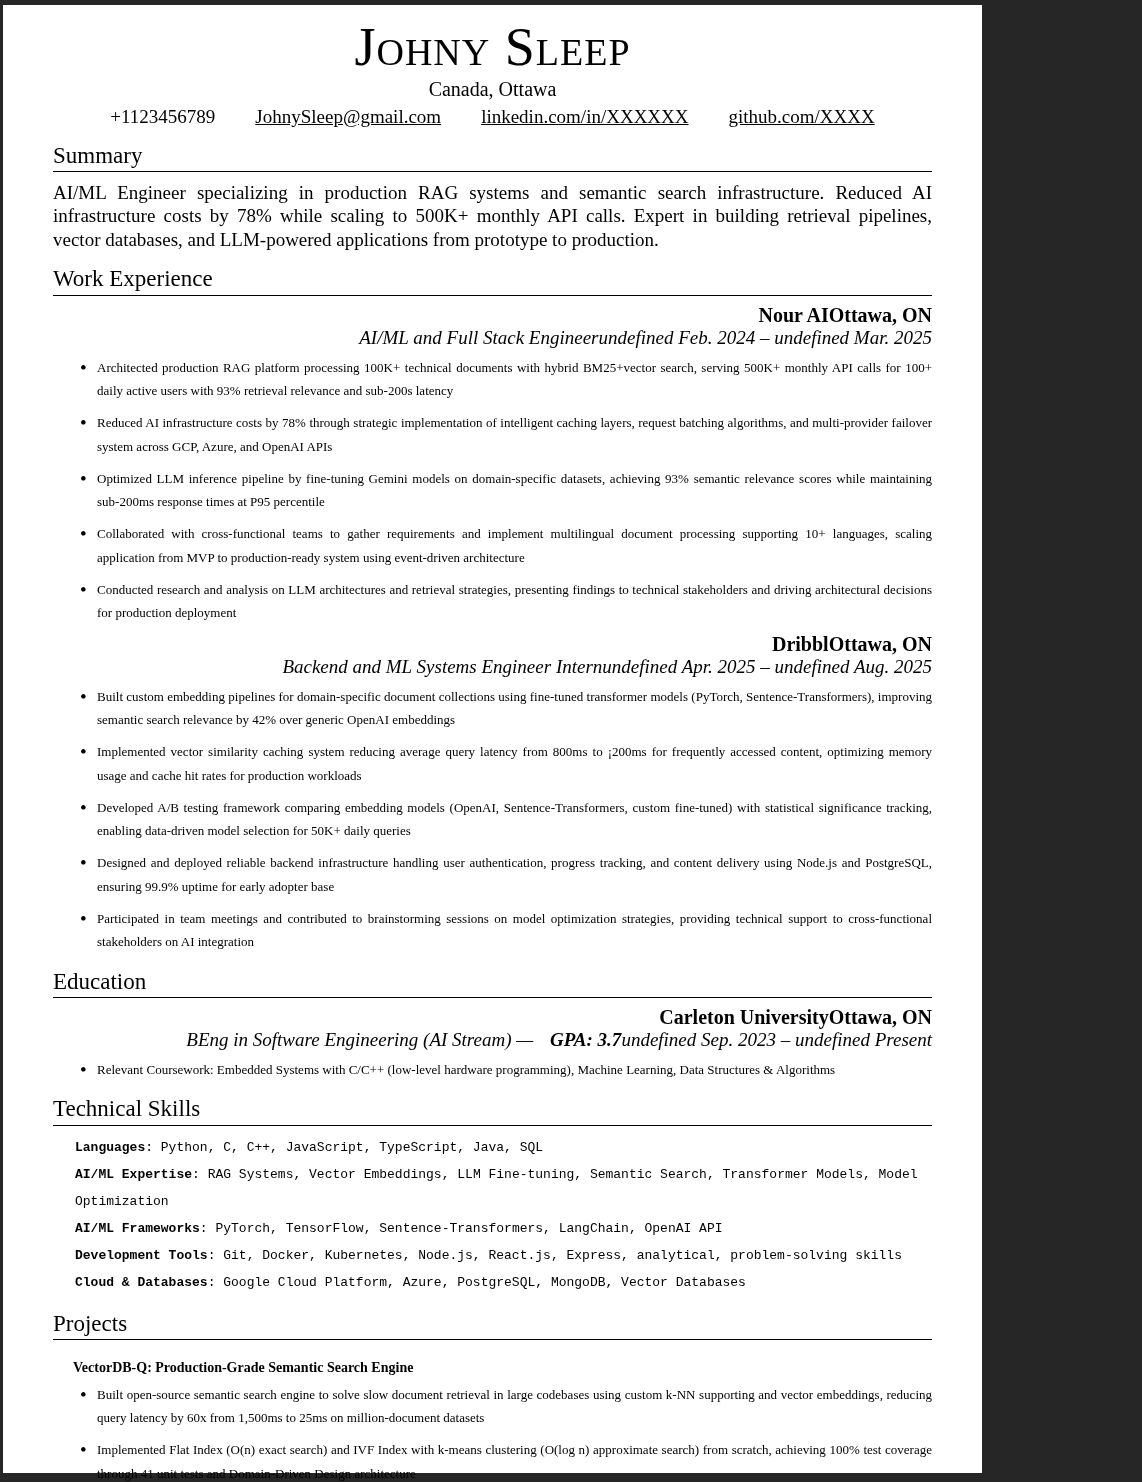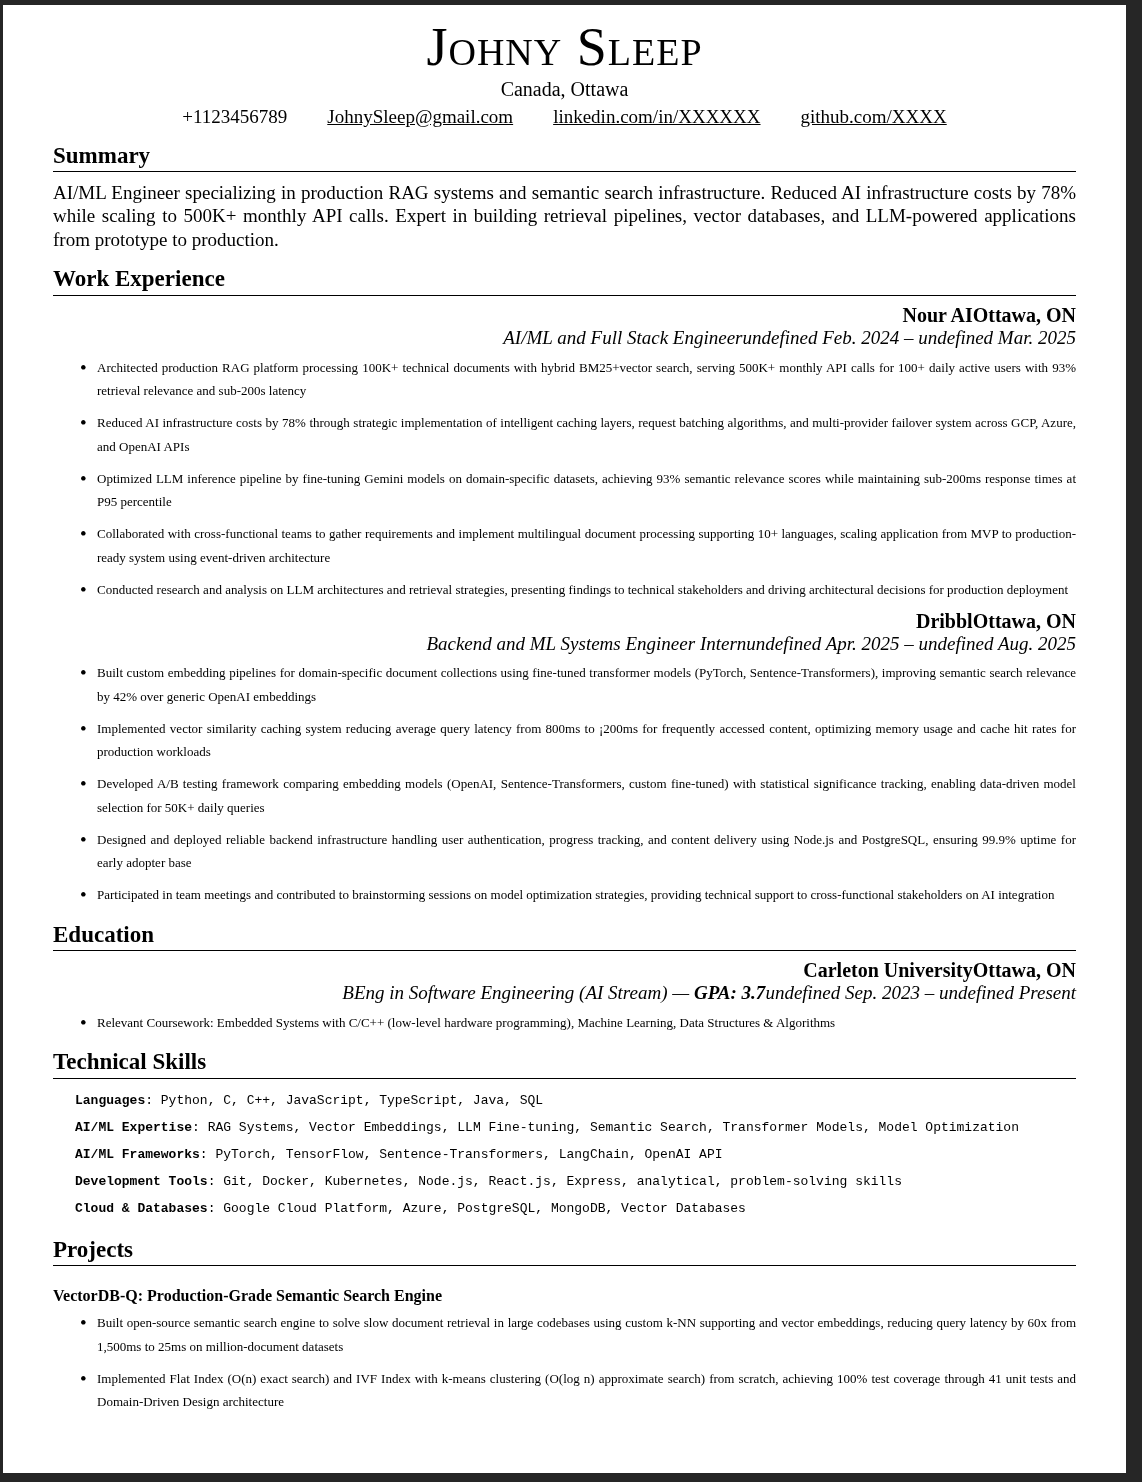--- a/index.html
+++ b/index.html
@@ -8,21 +8,21 @@
     width: 1142px; height: 1482px;
     background: #262626;
     font-family: "Liberation Serif", serif;
     color: #000;
     position: relative;
     overflow: hidden;
   }
   .page {
     position: absolute;
     top: 5px; left: 3px;
-    width: 1123px; height: 1468px;
+    width: 979px; height: 1468px;
     background: #ffffff;
     padding: 6px 50px 0 50px;
   }
   
   .hdr { text-align: center; }
   .hdr-name {
     font-size: 54px;
     font-weight: normal;
     font-variant: small-caps;
     letter-spacing: 1px;
@@ -35,39 +35,39 @@
     margin-top: 5px;
     display: flex;
     justify-content: center;
     gap: 40px;
   }
   .hdr-contact a { color: #000; text-decoration: underline; cursor: pointer; }
   .hdr-contact .plain { text-decoration: none; }
   
   h2.sec {
     font-size: 23px;
-    font-weight: bold;
+    font-weight: normal;
     margin: 15px 0 0 0;
     padding-bottom: 3px;
     border-bottom: 1.6px solid #000;
     line-height: 1.1;
   }
   .summary-text {
     font-size: 19px;
     line-height: 23.5px;
     margin: 9px 0 0 0;
     text-align: justify;
   }
   .entry { margin-top: 8px; }
   .row { display: flex; justify-content: flex-end; align-items: baseline; }
   .company, .rloc { font-weight: bold; font-size: 20px; line-height: 1.15; }
   .role, .dates { font-style: italic; font-size: 19px; line-height: 1.2; }
   .degree-line { font-size: 19px; }
   .degree, .ddash { font-style: italic; }
-  .gpa { font-style: italic; font-weight: bold; }
+  .gpa { font-style: italic; font-weight: bold; margin-left: 12px; }
   ul.bullets {
     list-style: none;
     margin: 6px 0 4px 0;
     padding: 0 0 0 44px;
   }
   ul.bullets li {
     position: relative;
     font-size: 13px;
     line-height: 23.5px;
     margin-bottom: 8.5px;
@@ -76,21 +76,21 @@
   ul.bullets li::before {
     content: "\2022";
     position: absolute;
     left: -17px;
     font-size: 19px;
   }
   
   .skills { margin: 8px 0 0 22px; font-size: 13px; line-height: 27px; font-family: Liberation Mono, monospace; }
   .skill-label { font-weight: bold; }
   
-  .proj-name { font-weight: bold; font-size: 16px; margin-top: 12px; line-height: 1.2; }
+  .proj-name { font-weight: bold; font-size: 14px; margin-top: 12px; line-height: 1.2; margin-left: 20px; }
   .proj-first { margin-top: 20px; }
 </style>
 </head>
 <body>
 
 <div class="page">
 
   <div class="hdr">
     <h1 class="hdr-name">Johny Sleep</h1>
     <div class="hdr-loc">Canada, Ottawa</div>

